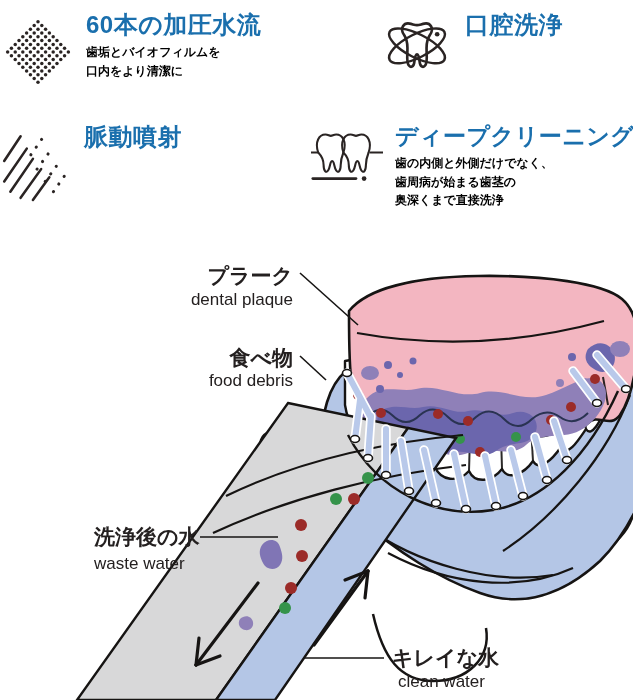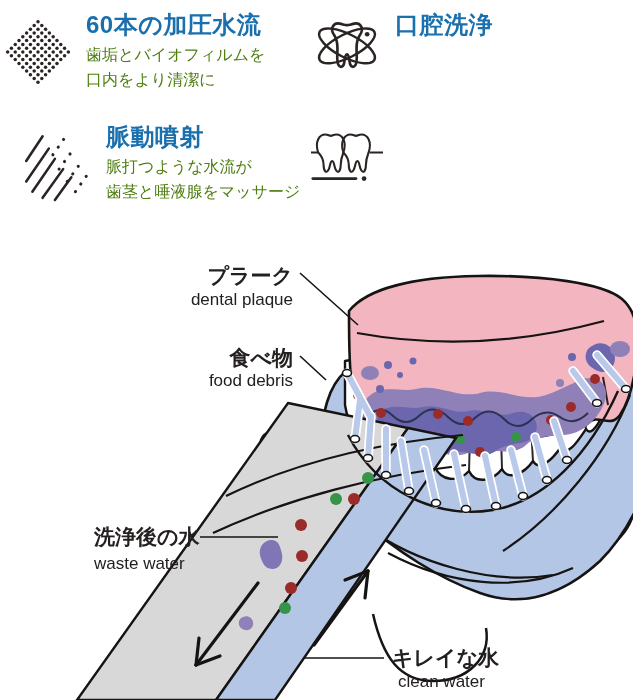--- a/index.html
+++ b/index.html
@@ -1,24 +1,24 @@
 <!DOCTYPE html>
 <html><head>
 <meta charset="utf-8">
 <style>
   html,body{margin:0;padding:0;background:#fff;}
   body{width:633px;height:700px;overflow:hidden;font-family:"Liberation Sans","DejaVu Sans",sans-serif;}
   .stage{position:relative;width:633px;height:700px;background:#fff;}
   .feature{position:absolute;display:flex;align-items:flex-start;}
   .feature .icon-box{width:72px;flex:0 0 72px;margin-right:12px;display:flex;justify-content:center;}
   .feature h2{margin:0 0 5px 0;font-size:24px;line-height:1.1;font-weight:bold;color:#1a6fad;letter-spacing:.5px;white-space:nowrap;}
-  .feature .desc{font-size:16px;line-height:1.55;color:#4d7c0f;font-weight:normal;white-space:nowrap;}
+  .feature .desc{font-size:12px;line-height:1.55;color:#000000;font-weight:bold;white-space:nowrap;}
   #f1{left:2px;top:12px;width:300px;}
-  #f2{left:311px;top:12px;width:322px;}
-  #f3{left:22px;top:124px;width:300px;}
+  #f2{left:311px;top:12px;width:322px;justify-content:center;}
+  #f3{left:0;top:124px;width:300px;}
   #f4{left:311px;top:124px;width:322px;}
   #f4 h2{font-size:23px;}
   .illustration{position:absolute;left:0;top:253px;width:633px;height:447px;padding-left:48px;}
   .jp-label{font-size:21px;fill:#242020;font-weight:bold;}
   .en-label{font-size:17px;fill:#242020;}
   svg{display:block;}
 </style>
 </head>
 <body>
 
@@ -150,39 +150,43 @@
         <g stroke="#2a2423" stroke-width="3" stroke-linecap="round" stroke-dasharray="0.1 9">
           <line x1="28" y1="30" x2="42" y2="10"></line>
           <line x1="34" y1="44" x2="50" y2="22"></line>
           <line x1="42" y1="56" x2="58" y2="34"></line>
           <line x1="50" y1="66" x2="64" y2="46"></line>
         </g>
       </svg>
     </div>
     <div>
       <h2>脈動噴射</h2>
-      <div class="desc">
-        <div>脈打つような水流が</div>
-        <div>歯茎と唾液腺をマッサージ</div>
-      </div>
     </div>
   </div>
 
   <div class="feature" id="f4">
     <div class="icon-box">
       <svg width="78" height="66" viewBox="0 0 80 66">
         <g fill="none" stroke="#2a2423" stroke-width="2.3" stroke-linecap="round" stroke-linejoin="round">
           <line x1="0" y1="28" x2="8" y2="28"></line>
           <line x1="66" y1="28" x2="80" y2="28"></line>
           <path d="M8,28 C4,16 9,8 16,8 C19,8 20,9.5 22,9.5 C24,9.5 25,8 28,8 C35,8 40,16 36,28 C34,33 33,37 33,42 C33,49 30,51 28,48 C26,45 26,41 25,39 C24,37 23,37 22,39 C21,41 21,45 19,48 C17,51 14,49 14,42 C14,37 13,33 8,28 Z"></path>
           <path d="M36,28 C32,16 37,8 44,8 C47,8 48,9.5 50,9.5 C52,9.5 53,8 56,8 C63,8 68,16 64,28 C62,33 61,37 61,42 C61,49 58,51 56,48 C54,45 54,41 53,39 C52,37 51,37 50,39 C49,41 49,45 47,48 C45,51 42,49 42,42 C42,37 41,33 36,28 Z"></path>
           <line x1="2" y1="57" x2="50" y2="57" stroke-width="3"></line>
         </g>
         <circle cx="59" cy="57" r="2.6" fill="#2a2423"></circle>
       </svg>
+    </div>
+    <div>
+      <h2>ディープクリーニング</h2>
+      <div class="desc">
+        <div>歯の内側と外側だけでなく、</div>
+        <div>歯周病が始まる歯茎の</div>
+        <div>奥深くまで直接洗浄</div>
+      </div>
     </div>
   </div>
 
   <div class="illustration">
   <svg width="633" height="447" viewBox="0 0 633 447">
 
     <path d="M380,305 C420,292 470,283 510,268 C545,254 566,238 574,220 C585,230 590,245 585,262 C576,292 540,312 492,320 C446,327 404,320 380,312 Z" fill="#f3b6c1" stroke="#161413" stroke-width="2.5"></path>
 
     <path d="M325,361 C335,405 352,428 385,428 C420,428 443,405 438,375" fill="none" stroke="#161413" stroke-width="2.5"></path>
 

